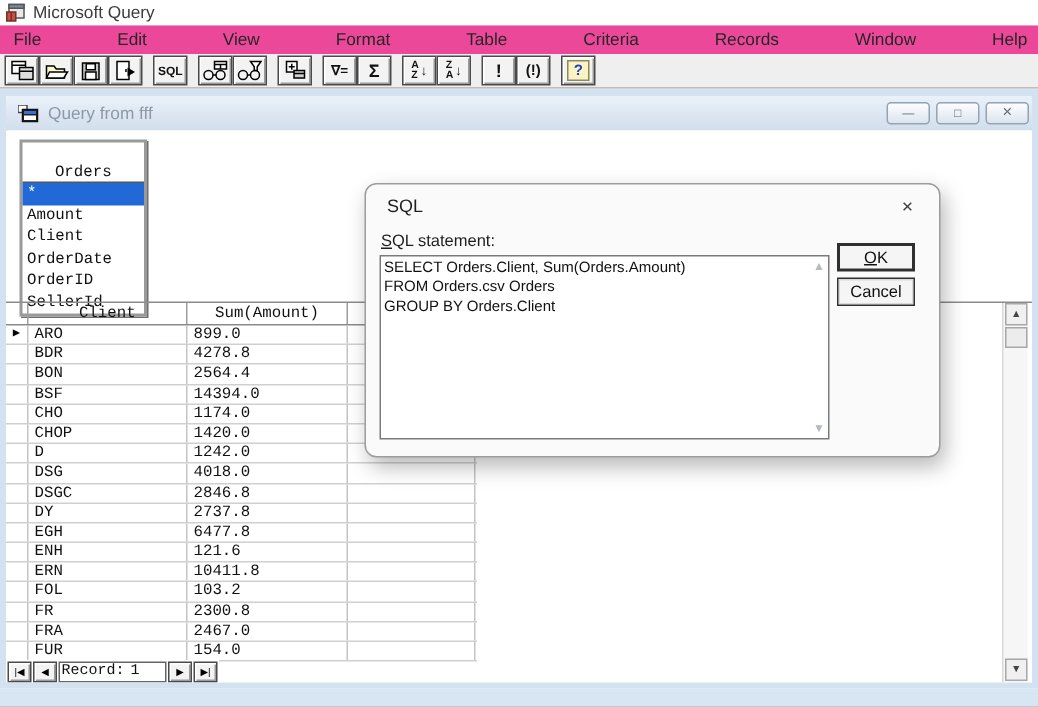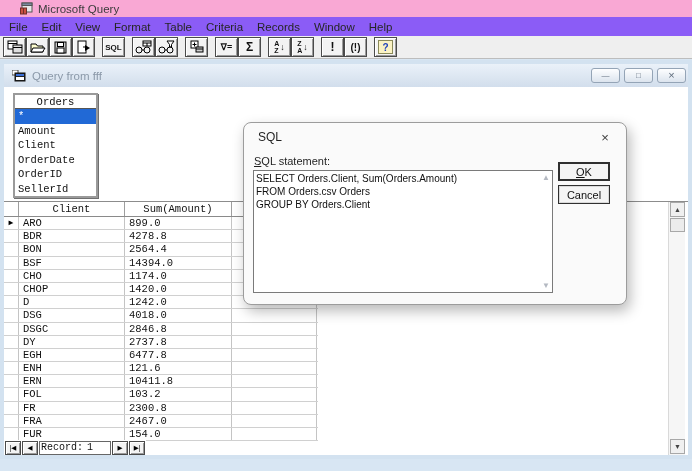--- a/index.html
+++ b/index.html
@@ -1,25 +1,25 @@
 <!DOCTYPE html>
 <html><head>
 <meta charset="utf-8">
 <style>
   html,body{margin:0;padding:0;background:#9fb2c4;}
   *{box-sizing:border-box;}
   .stage{position:relative;width:692px;height:471px;background:#d8e6f3;overflow:hidden;
          font-family:"Liberation Sans", sans-serif;-webkit-font-smoothing:none;}
 
   
-  .titlebar{position:absolute;left:0;top:0;width:692px;height:17px;background:#f9a8d4;
-            display:flex;align-items:center;padding-left:20px;}
+  .titlebar{position:absolute;left:0;top:0;width:692px;height:17px;background:#ffffff;
+            display:flex;align-items:center;padding-left:4px;}
   .titlebar .app-title{font-size:11.5px;color:#3c3c3c;margin-left:5px;}
-  .menubar{position:absolute;left:0;top:17px;width:692px;height:19px;background:#8b5cf6;
-           display:flex;align-items:center;padding-left:2px;}
+  .menubar{position:absolute;left:0;top:17px;width:692px;height:19px;background:#ec4899;
+           display:flex;align-items:center;padding-left:2px;justify-content:space-between;}
   .menu-item{font-size:11.5px;color:#262626;padding:2px 7px;cursor:default;}
   .toolbar{position:absolute;left:0;top:36px;width:692px;height:23px;background:#efefef;
            border-bottom:1px solid #bdbdbd;display:flex;align-items:center;padding-left:3px;}
   .tb-btn{width:23px;height:20px;background:#f3f3f3;border:1px solid #4a4a4a;
           box-shadow:inset 1px 1px 0 #ffffff, inset -1px -1px 0 #9b9b9b;
           display:flex;align-items:center;justify-content:center;flex:0 0 auto;
           font-size:9px;color:#111;position:relative;}
   .tb-gap{width:7px;flex:0 0 auto;}
   .tb-txt{font-weight:bold;font-size:8px;letter-spacing:0;}
   .sigma{font-size:12px;font-weight:bold;}
@@ -40,21 +40,21 @@
            background:linear-gradient(#fdfeff,#dce4ee);color:#5d6b7b;
            display:flex;align-items:center;justify-content:center;font-size:8px;line-height:1;
            margin-left:4px;}
   .child-client{position:relative;width:100%;height:368px;background:#ffffff;overflow:hidden;}
 
   
   .field-panel{position:absolute;left:9px;top:6px;width:85px;background:#ffffff;
                border:2px solid #9a9a9a;box-shadow:1px 1px 0 #6f6f6f;
                font-family:"Liberation Mono", monospace;font-size:10.5px;color:#111;}
   .fl-header{height:14px;border-bottom:1px solid #555;display:flex;align-items:center;
-             justify-content:center;font-size:10.5px;}
+             justify-content:center;font-size:10.5px;margin-top:13px;}
   .fl-item{height:14.5px;line-height:14.5px;padding-left:3px;white-space:nowrap;}
   .fl-item.selected{background:#2169d6;color:#ffffff;}
 
   
   .pane-divider{position:absolute;left:0;top:114px;width:100%;height:0;
                 border-top:1px solid #8c8c8c;}
   .datasheet{position:absolute;left:0;top:115px;width:314px;
              font-family:"Liberation Mono", monospace;font-size:10.5px;color:#111;}
   .ds-header{display:flex;height:15px;border-bottom:1px solid #8a8a8a;}
   .ds-header .cell{border-right:1px solid #9e9e9e;display:flex;align-items:center;justify-content:center;}

